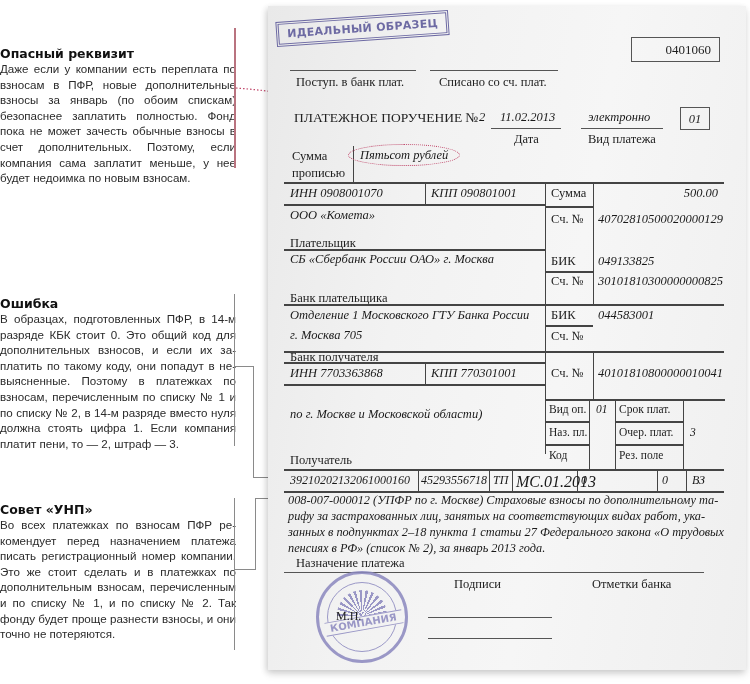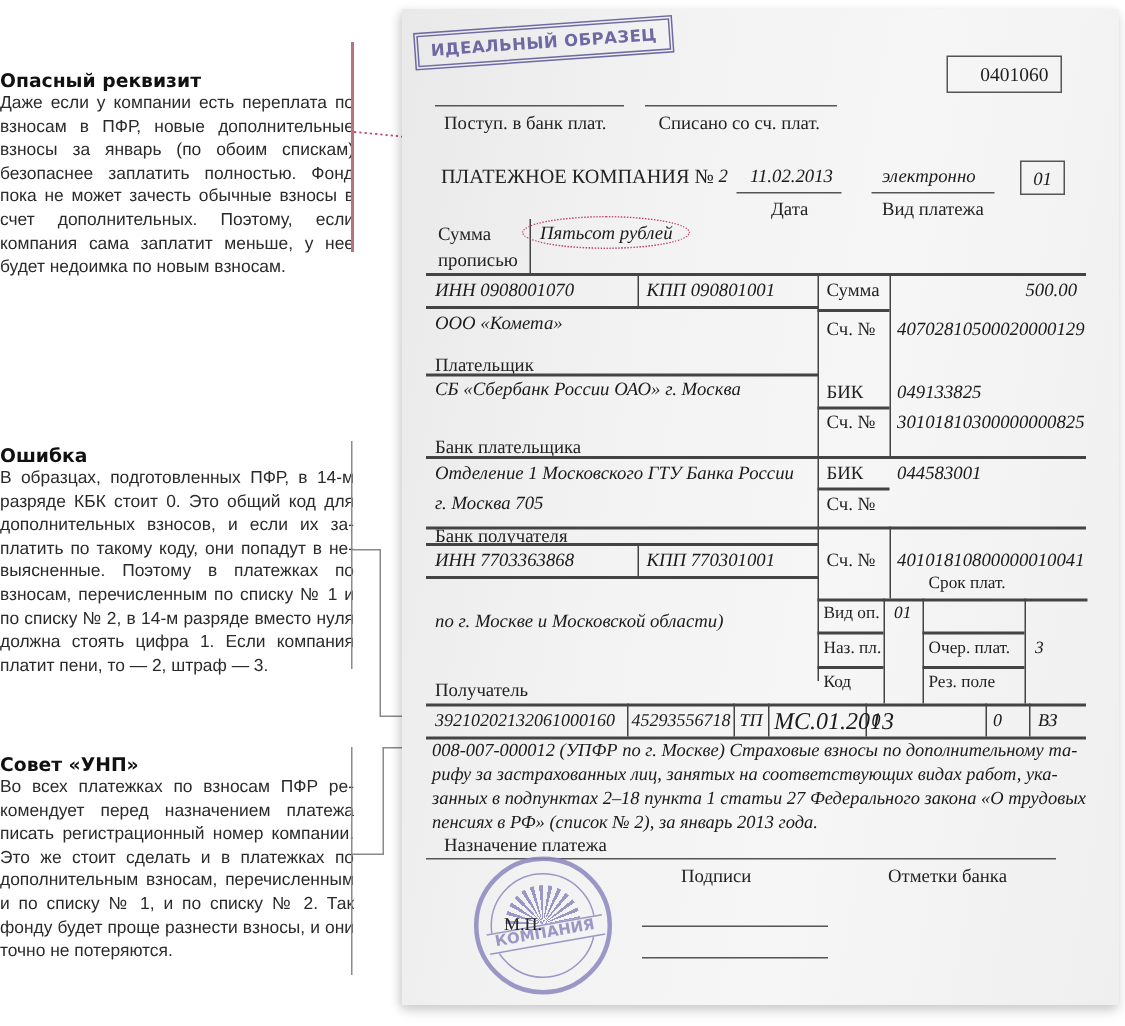--- a/index.html
+++ b/index.html
@@ -4,21 +4,21 @@
 <style>
   * { box-sizing: border-box; margin: 0; padding: 0; }
   body { width: 750px; height: 684px; background: #ffffff; position: relative; overflow: hidden; font-family: "Liberation Sans", sans-serif; }
   .sidebar-block { position: absolute; left: 0; width: 236px; color: #1f1f1f; }
   .sidebar-block h3 { font-family: "DejaVu Sans", sans-serif; font-weight: bold; font-size: 12.5px; line-height: 15px; color: #111; }
   .sidebar-block p { font-family: "Liberation Sans", sans-serif; font-size: 11.6px; line-height: 15.6px; text-align: justify; color: #2a2a2a; hyphens: manual; }
   .bracket { position: absolute; border-color: #8a8a8a; border-style: solid; border-width: 0; }
   .paper { position: absolute; left: 268px; top: 6px; width: 478px; height: 664px; background: linear-gradient(100deg,#e9e9e9 0%,#f2f2f2 30%,#f6f6f6 60%,#efefef 100%); box-shadow: -2px 2px 6px rgba(0,0,0,0.12), 0 4px 8px rgba(0,0,0,0.12); font-family: "Liberation Serif", serif; color: #1e1e1e; }
   .abs { position: absolute; }
   .stamp-ideal { position: absolute; left: 8px; top: 10px; padding: 3px 8px; border: 3px double #6d6aa3; color: #6d6aa3; font-family: "DejaVu Sans", sans-serif; font-weight: bold; font-size: 11px; transform: rotate(-4deg); letter-spacing: 0.3px; }
-  .form-code { position: absolute; left: 363px; top: 31px; width: 77px; height: 25px; border: 1px solid #555; font-size: 13px; text-align: right; padding: 4px 8px 0 0; }
+  .form-code { position: absolute; left: 363px; top: 31px; width: 89px; height: 25px; border: 1px solid #555; font-size: 13px; text-align: right; padding: 4px 8px 0 0; }
   .line { position: absolute; height: 1px; background: #555; }
   .vline { position: absolute; width: 1px; background: #444; }
   .hline { position: absolute; height: 1.5px; background: #444; }
   .lbl { position: absolute; font-size: 12.5px; white-space: nowrap; color: #222; }
   .val { position: absolute; font-size: 12.5px; font-style: italic; white-space: nowrap; color: #1a1a1a; }
   .big-title { font-size: 13.5px; }
   .box01 { position: absolute; left: 412px; top: 101px; width: 30px; height: 23px; border: 1px solid #555; font-style: italic; font-size: 12.5px; text-align: center; padding-top: 4px; }
   .highlight-oval { position: absolute; border: 1.5px dotted #c0476a; border-radius: 50%; }
   .purpose { position: absolute; left: 20px; top: 486px; width: 440px; font-size: 12.3px; font-style: italic; line-height: 16px; color: #1a1a1a; }
   .round-stamp { position: absolute; left: 48px; top: 565px; width: 92px; height: 92px; border-radius: 50%; border: 3px solid #8b88bf; opacity: 0.85; }
@@ -55,21 +55,21 @@
 
 <div class="paper">
   <div class="stamp-ideal">ИДЕАЛЬНЫЙ ОБРАЗЕЦ</div>
   <div class="form-code">0401060</div>
 
   <div class="line" style="left:22px;top:64px;width:126px;"></div>
   <div class="line" style="left:162px;top:64px;width:128px;"></div>
   <div class="lbl" style="left:28px;top:69px;">Поступ. в банк плат.</div>
   <div class="lbl" style="left:171px;top:69px;">Списано со сч. плат.</div>
 
-  <div class="lbl big-title" style="left:26px;top:104px;">ПЛАТЕЖНОЕ КОМПАНИЯ №</div>
+  <div class="lbl big-title" style="left:26px;top:104px;">ПЛАТЕЖНОЕ ПОРУЧЕНИЕ №</div>
   <div class="val" style="left:211px;top:104px;">2</div>
   <div class="val" style="left:232px;top:104px;">11.02.2013</div>
   <div class="line" style="left:223px;top:122px;width:70px;"></div>
   <div class="lbl" style="left:246px;top:126px;">Дата</div>
   <div class="val" style="left:320px;top:104px;">электронно</div>
   <div class="line" style="left:313px;top:122px;width:82px;"></div>
   <div class="lbl" style="left:320px;top:126px;">Вид платежа</div>
   <div class="box01">01</div>
 
   <div class="lbl" style="left:24px;top:143px;">Сумма</div>
@@ -129,21 +129,21 @@
   <div class="hline" style="left:277px;top:393px;width:180px;"></div>
   <div class="vline" style="left:321px;top:393px;height:70px;"></div>
   <div class="vline" style="left:347px;top:393px;height:70px;"></div>
   <div class="vline" style="left:415px;top:393px;height:70px;"></div>
   <div class="hline" style="left:277px;top:415px;width:44px;"></div>
   <div class="hline" style="left:347px;top:415px;width:68px;"></div>
   <div class="hline" style="left:277px;top:438px;width:44px;"></div>
   <div class="hline" style="left:347px;top:438px;width:68px;"></div>
   <div class="lbl" style="left:281px;top:397px;font-size:11.5px;">Вид оп.</div>
   <div class="val" style="left:328px;top:397px;font-size:11.5px;">01</div>
-  <div class="lbl" style="left:351px;top:377px;font-size:11.5px;">Срок плат.</div>
+  <div class="lbl" style="left:351px;top:397px;font-size:11.5px;">Срок плат.</div>
   <div class="lbl" style="left:281px;top:420px;font-size:11.5px;">Наз. пл.</div>
   <div class="lbl" style="left:351px;top:420px;font-size:11.5px;">Очер. плат.</div>
   <div class="val" style="left:422px;top:420px;font-size:11.5px;">3</div>
   <div class="lbl" style="left:281px;top:443px;font-size:11.5px;">Код</div>
   <div class="lbl" style="left:351px;top:443px;font-size:11.5px;">Рез. поле</div>
 
   <div class="hline" style="left:16px;top:463px;width:440px;"></div>
   <div class="vline" style="left:150px;top:463px;height:22px;"></div>
   <div class="vline" style="left:221px;top:463px;height:22px;"></div>
   <div class="vline" style="left:244px;top:463px;height:22px;"></div>

